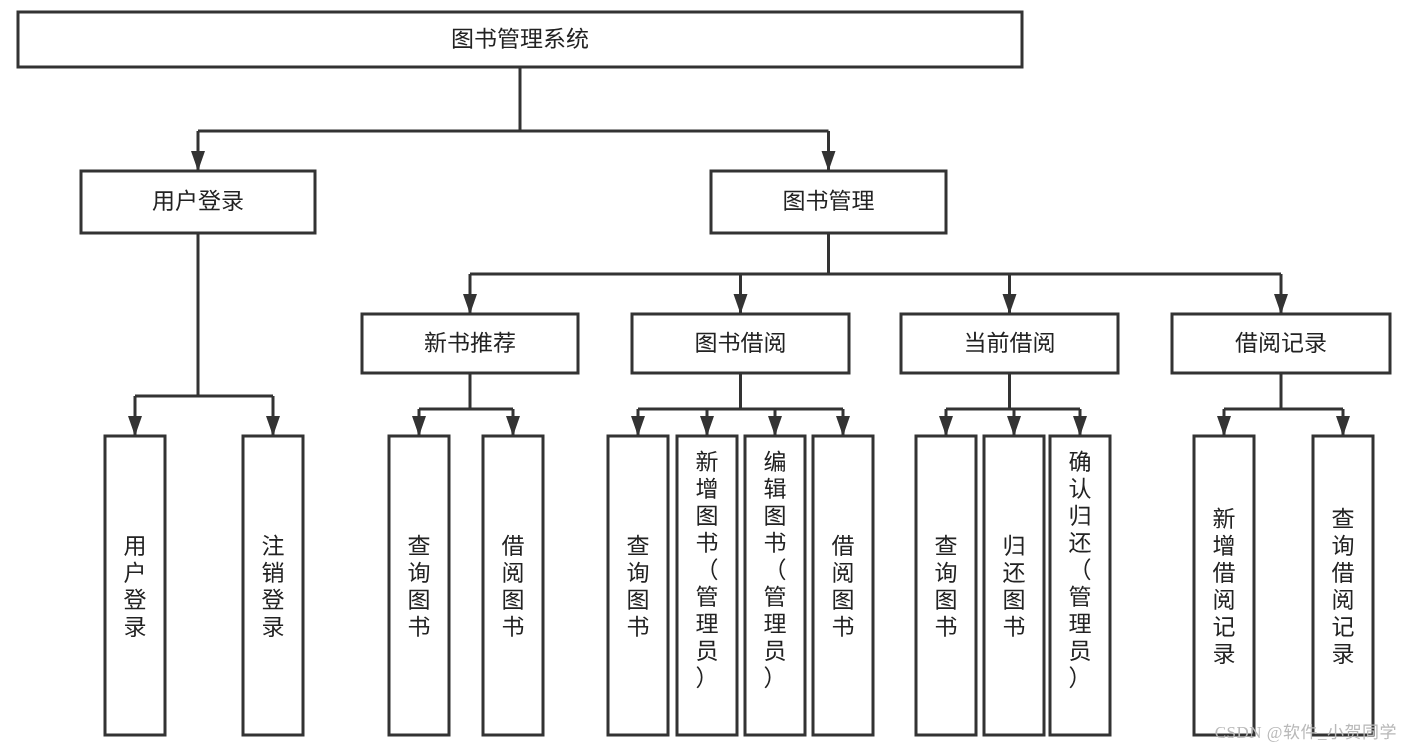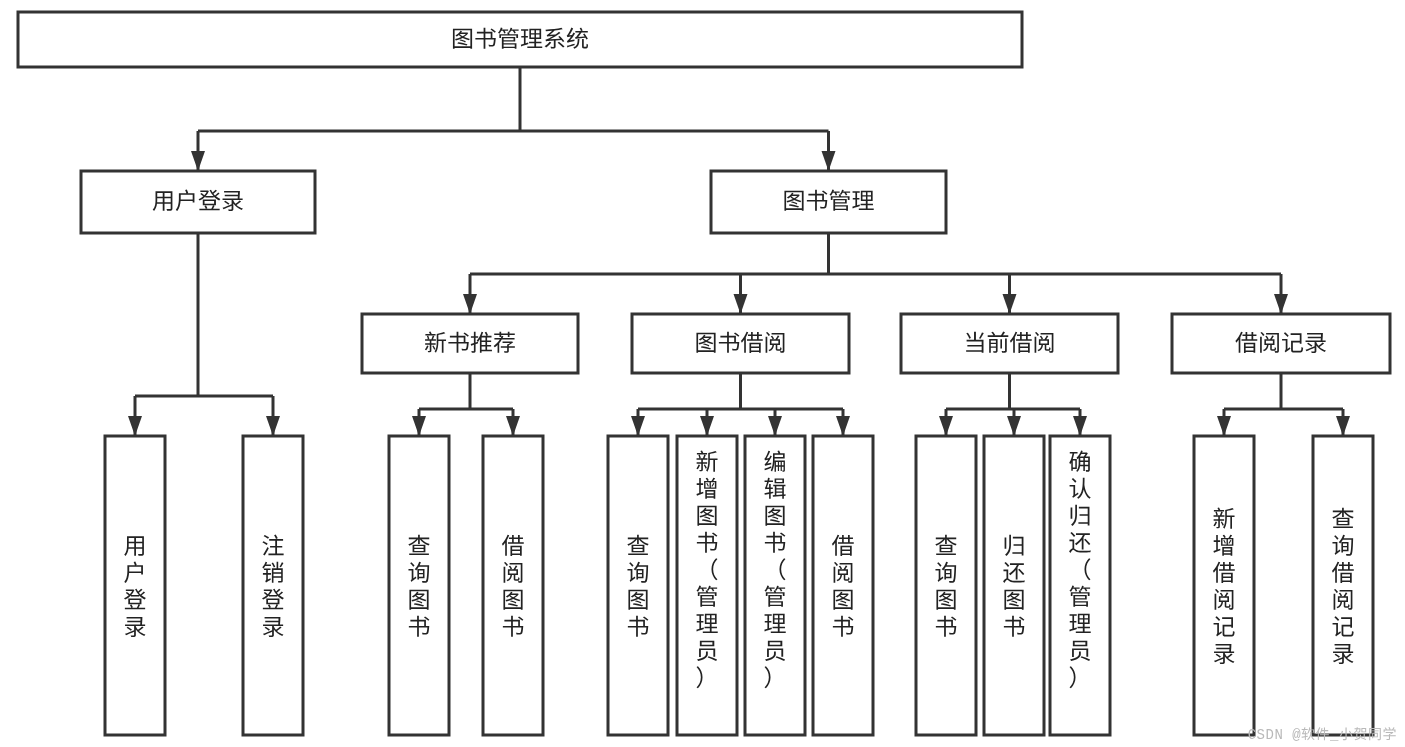--- a/index.html
+++ b/index.html
@@ -55,22 +55,22 @@
     font-family: "Liberation Sans", "DejaVu Sans", sans-serif;
     font-size: 23px;
     fill: #222222;
     text-anchor: middle;
     white-space: pre;
   }
   .watermark {
     position: absolute;
     right: 8px;
     bottom: 4px;
-    font-family: Liberation Mono, monospace;
-    font-size: 14px;
+    font-family: Liberation Serif, serif;
+    font-size: 17px;
     color: #b9b9b9;
     letter-spacing: 0.5px;
     user-select: none;
   }
 </style>
 </head>
 <body>
 
 <div id="diagram-root">
   <svg class="diagram" viewBox="0 0 1405 747" xmlns="http://www.w3.org/2000/svg">

